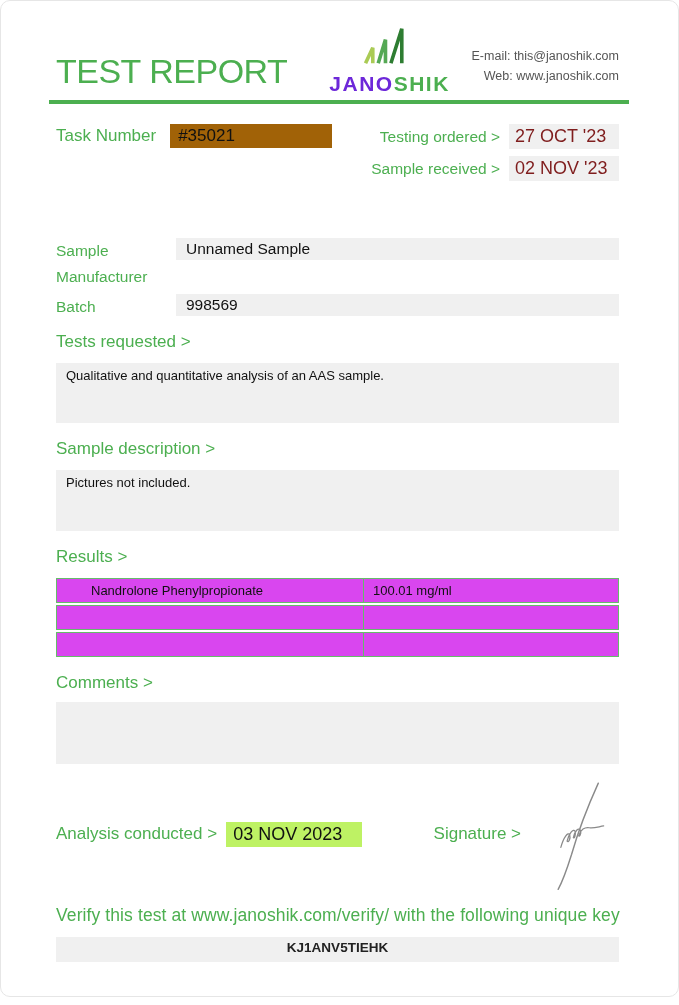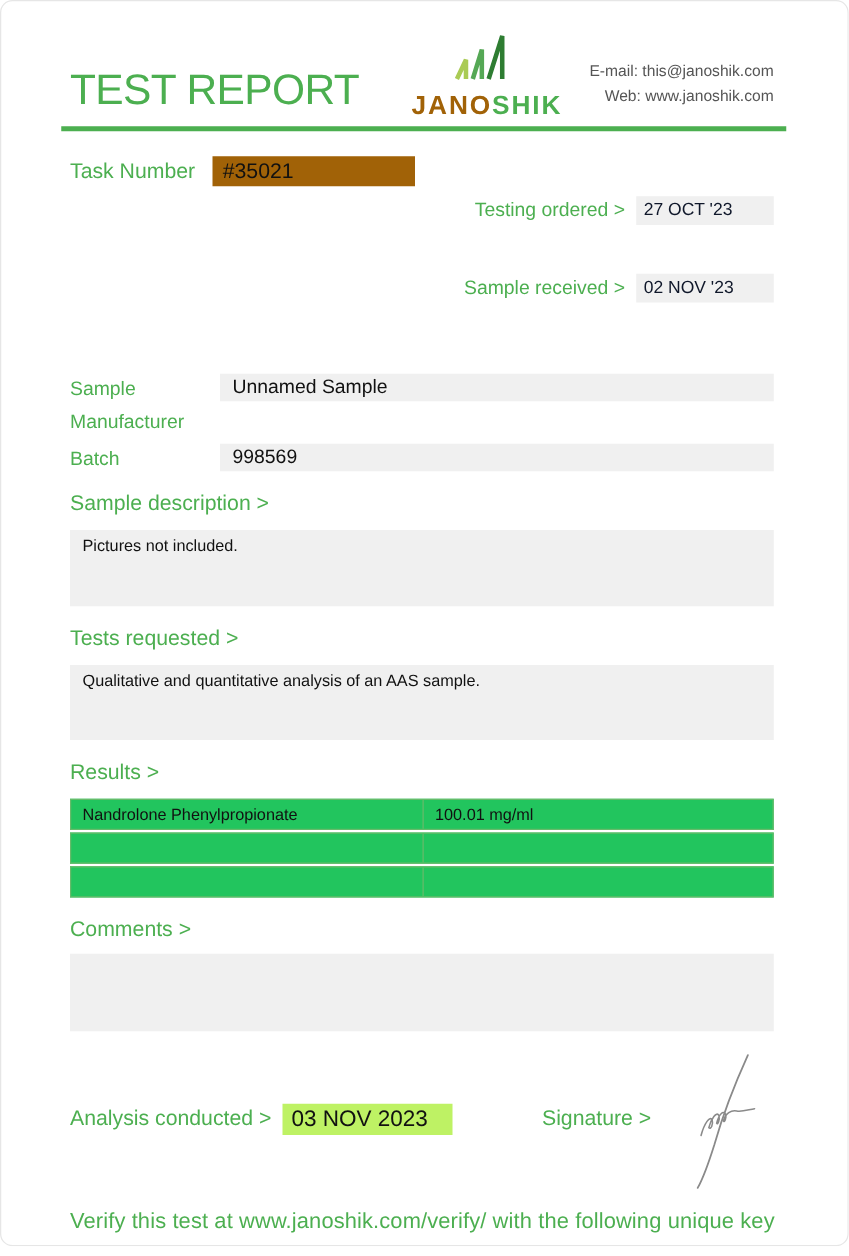--- a/index.html
+++ b/index.html
@@ -9,52 +9,52 @@
     position:relative; width:679px; height:997px; background:#fff;
     border:1px solid #e6e6e6; border-radius:10px; overflow:hidden;
   }
   .content { padding:0 59px 0 55px; }
 
   
   .header { display:flex; align-items:flex-end; padding:24px 59px 0 55px; }
   .report-title { font-size:34px; color:#4caf50; font-weight:400; letter-spacing:-0.5px; line-height:1; padding-bottom:6px; }
   .logo { margin-left:42px; display:flex; flex-direction:column; align-items:center; }
   .logo-text { font-size:21px; font-weight:700; letter-spacing:1.5px; line-height:1; margin-top:2px; }
-  .logo-dark { color:#a16207; }
+  .logo-dark { color:#6d28d9; }
   .logo-green { color:#4caf50; }
   .contact { margin-left:auto; text-align:right; font-size:12.5px; color:#555; line-height:1.55; padding-bottom:8px; }
   .rule { height:4px; background:#4caf50; margin:6px 49px 0 48px; }
 
   
   .task-section { display:flex; justify-content:space-between; align-items:flex-start; margin-top:20px; }
   .green-label { color:#4caf50; font-size:17px; }
   .task-left { display:flex; align-items:center; }
   .task-box { width:162px; margin-left:14px; }
   .gbox { background:#a16207; padding:2px 8px; font-size:17px; color:#111; min-height:23px; }
   .dates { display:flex; flex-direction:column; gap:7px; }
-  .date-row { display:flex; align-items:center; justify-content:flex-end;margin-top:32px; }
+  .date-row { display:flex; align-items:center; justify-content:flex-end; }
   .date-label { color:#4caf50; font-size:15.5px; margin-right:9px; }
-  .date-box { width:110px; background:#f0f0f0; padding:2px 6px; font-size:14px; color:#0f172a; min-height:23px; white-space:nowrap; }
+  .date-box { width:110px; background:#f0f0f0; padding:2px 6px; font-size:18px; color:#7f1d1d; min-height:23px; white-space:nowrap; }
 
   
   .meta { margin-top:57px; }
   .meta-row { display:flex; align-items:flex-end; margin-bottom:8px; }
   .meta-label { width:120px; color:#4caf50; font-size:15.5px; flex:0 0 120px; }
   .meta-box { flex:1; background:#f0f0f0; padding:2px 10px; font-size:15.5px; color:#111; min-height:21px; }
 
   
   .sec-heading { color:#4caf50; font-size:17px; }
   .sec-desc { margin-top:31px; }
   .sec { margin-top:16px; }
   .bigbox { background:#f0f0f0; margin-top:11px; padding:5px 10px; font-size:13px; color:#111; height:61px; }
   .bigbox.short { height:60px; }
 
   
   .rtable { margin-top:11px; }
-  .rrow { display:flex; border:1px solid #66bb6a; margin-bottom:2px; height:25px; background:#22c55e; }
+  .rrow { display:flex; border:1px solid #66bb6a; margin-bottom:2px; height:25px; background:#d946ef;padding-left:25px; }
   .rcell-l { width:282px; border-right:1px solid #66bb6a; padding:4px 9px; font-size:13px; color:#111; overflow:hidden; }
   .rcell-r { flex:1; padding:4px 9px; font-size:13px; color:#111; overflow:hidden; }
 
   
   .footer { display:flex; align-items:center; margin-top:12px; }
   .analysis-label { color:#4caf50; font-size:17px; }
   .analysis-box { width:136px; margin-left:9px; background:#bef264; padding:2px 7px; font-size:18px; color:#111; white-space:nowrap; }
   .sig-label { margin-left:auto; color:#4caf50; font-size:17px; }
   .sig-wrap { margin-left:12px; width:86px; height:116px; }
 
@@ -114,28 +114,28 @@
       </div>
       <div class="meta-row">
         <span class="meta-label">Manufacturer</span>
       </div>
       <div class="meta-row">
         <span class="meta-label">Batch</span>
         <span class="meta-box">998569</span>
       </div>
     </div>
 
+    <div class="sec">
+      <div class="sec-heading">Tests requested &gt;</div>
+      <div class="bigbox short">Qualitative and quantitative analysis of an AAS sample.</div>
+    </div>
+
     <div class="sec sec-desc">
       <div class="sec-heading">Sample description &gt;</div>
       <div class="bigbox">Pictures not included.</div>
-    </div>
-
-    <div class="sec">
-      <div class="sec-heading">Tests requested &gt;</div>
-      <div class="bigbox short">Qualitative and quantitative analysis of an AAS sample.</div>
     </div>
 
     <div class="sec">
       <div class="sec-heading">Results &gt;</div>
       <div class="rtable">
         <div class="rrow">
           <div class="rcell-l">Nandrolone Phenylpropionate</div>
           <div class="rcell-r">100.01 mg/ml</div>
         </div>
         <div class="rrow">

